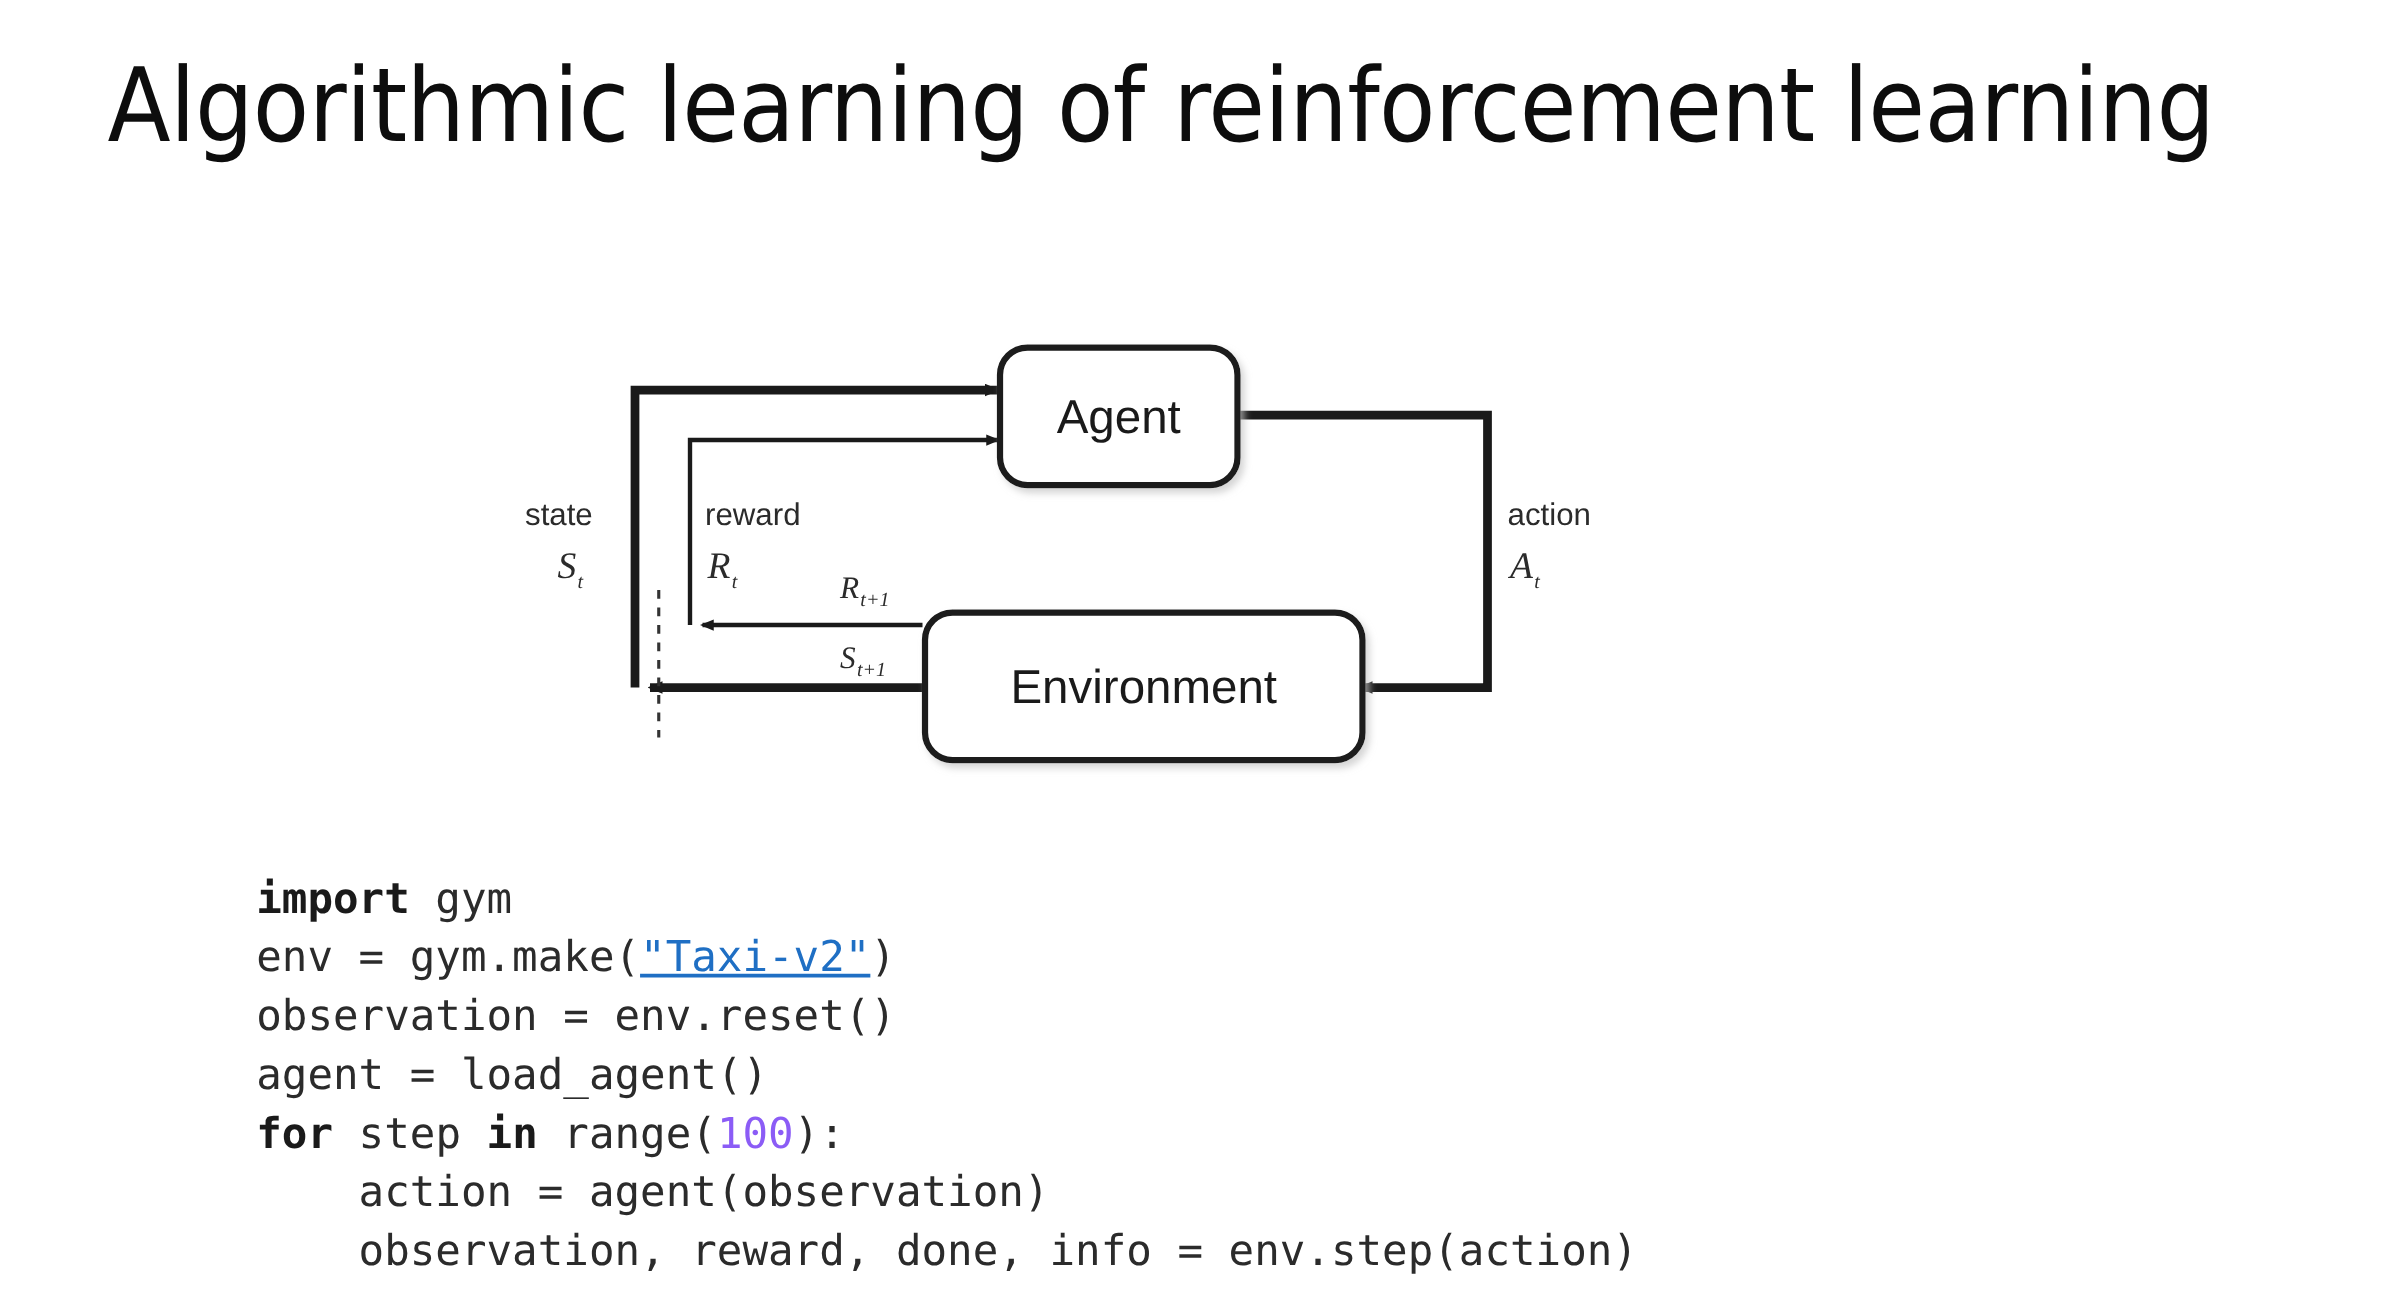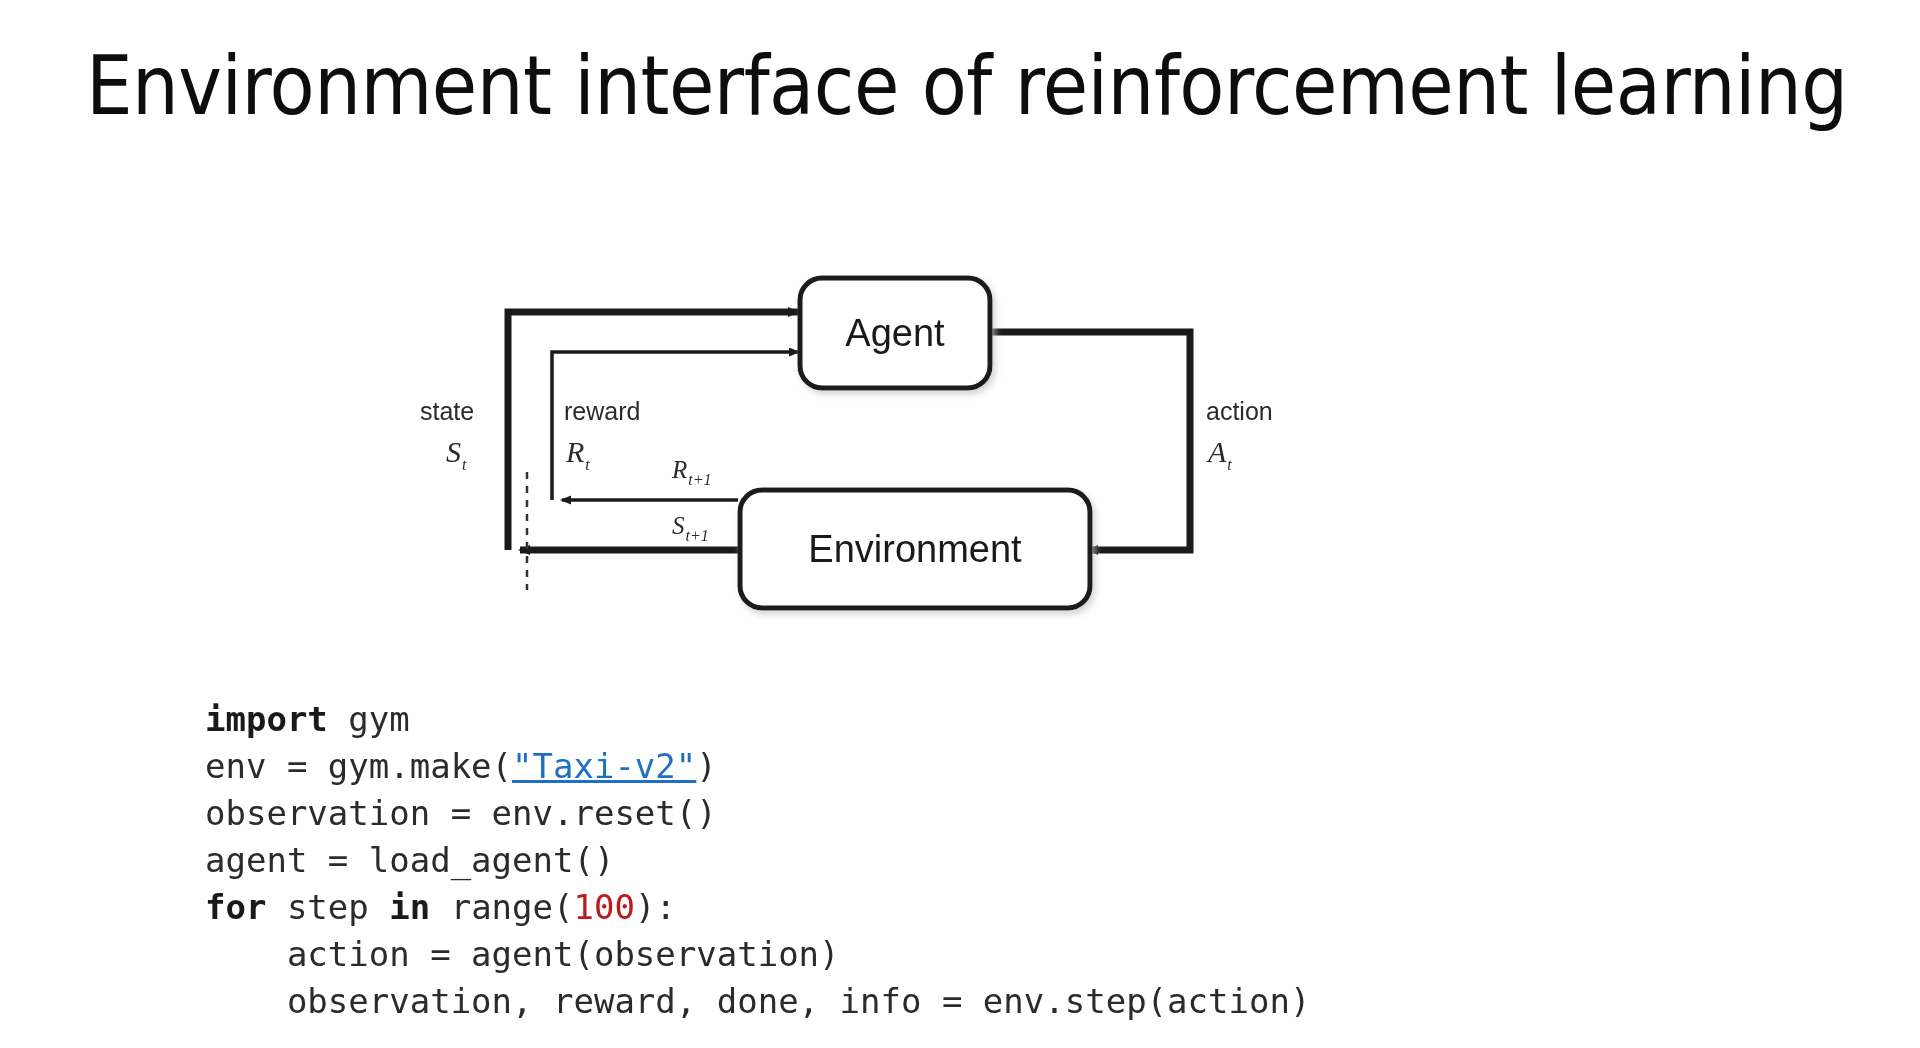--- a/index.html
+++ b/index.html
@@ -85,33 +85,33 @@
     left: 205px;
     top: 696px;
     font-family: "DejaVu Sans Mono", "Liberation Mono", monospace;
     font-size: 34px;
     line-height: 47px;
     color: #2b2b2b;
     white-space: pre;
   }
   .code-line { white-space: pre; }
   .kw { font-weight: bold; color: #1a1a1a; }
-  .num { color: #b91c1c; }
+  .num { color: #8b5cf6; }
   .link {
     color: #1f6fc4;
     text-decoration: underline;
     cursor: pointer;
   }
 </style>
 </head>
 <body>
 
 <div class="slide">
 
-  <div class="slide-title">Environment interface of reinforcement learning</div>
+  <div class="slide-title">Algorithmic learning of reinforcement learning</div>
 
   <div class="diagram">
     <svg width="900" height="380" viewBox="0 0 900 380" xmlns="http://www.w3.org/2000/svg">
       <defs>
         <marker id="arrowThick" markerWidth="12" markerHeight="12" refX="10" refY="5" orient="auto" markerUnits="userSpaceOnUse">
           <path d="M0,0 L12,5 L0,10 z" fill="#1a1a1a"></path>
         </marker>
         <marker id="arrowThin" markerWidth="11" markerHeight="10" refX="9" refY="4.5" orient="auto" markerUnits="userSpaceOnUse">
           <path d="M0,0 L11,4.5 L0,9 z" fill="#1a1a1a"></path>
         </marker>

